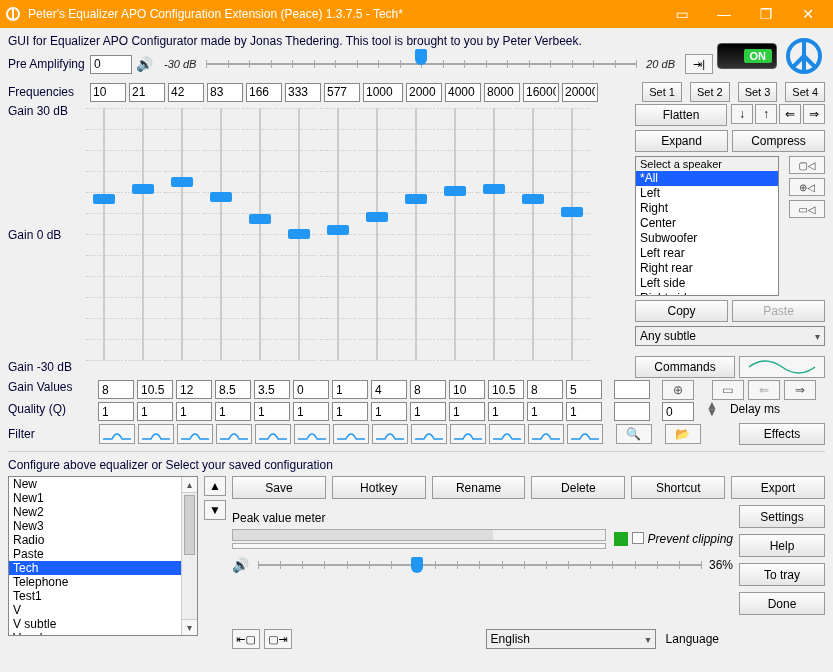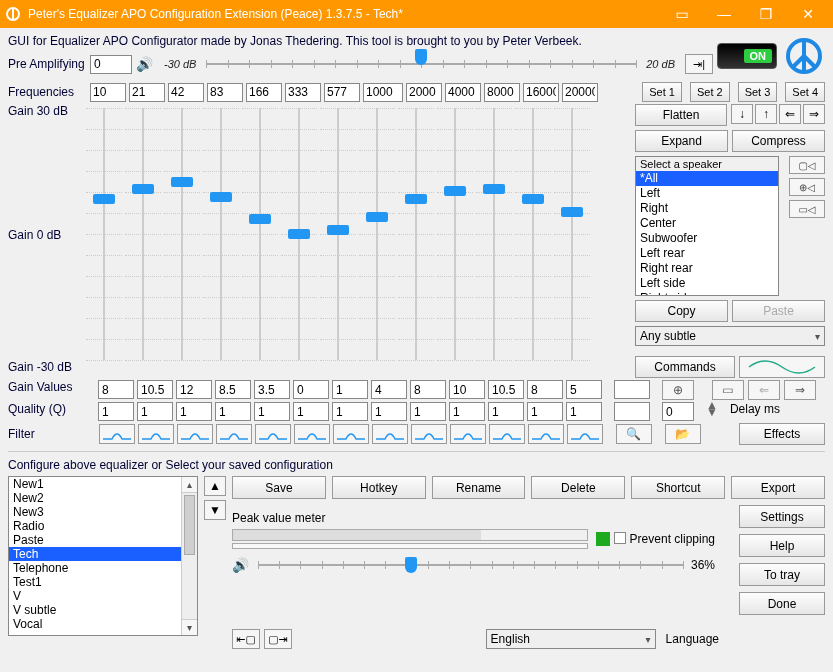--- a/index.html
+++ b/index.html
@@ -61,21 +61,21 @@
 .preset-scroll .sbtn{height:16px; text-align:center; font-size:10px; line-height:16px; color:#555; background:#f7f7f7; border-bottom:1px solid #ccc;}
 .preset-scroll .sbtn.bot{position:absolute; bottom:0; left:0; right:0; border-top:1px solid #ccc; border-bottom:none;}
 .preset-scroll .sthumb{position:absolute; left:2px; right:2px; top:18px; height:60px; background:#cfcfcf; border:1px solid #aaa;}
 .lower-right{flex:1; display:flex; flex-direction:column; gap:6px;}
 .btn-row{display:flex; gap:6px;}
 .btn-row .btn{flex:1; height:23px;}
 .meter-block{flex:1;}
 .meter-bar{height:12px; border:1px solid #aaa; background:#f0f0f0; display:flex;}
 .meter-bar .fill{background:#ddd; width:70%;}
 .meter-bar2{height:6px; border:1px solid #aaa; background:#f7f7f7; margin-top:2px;}
-.clip-box{display:flex; align-items:flex-start; gap:4px;}
+.clip-box{display:flex; align-items:flex-start; gap:4px;font-style:italic;}
 .clip-box .sq{width:14px; height:14px; background:#1eaa1e; }
 .clip-box .cb{width:12px; height:12px; border:1px solid #888; background:#fff; display:inline-block;}
 .vol-row{display:flex; align-items:center; gap:8px; margin-top:8px;}
 .vol-track{flex:1; position:relative; height:16px;}
 .vol-rail{height:2px; background:#aaa; position:absolute; left:0; right:0; top:50%; transform:translateY(-50%);}
 .vol-rail .t{position:absolute; top:-3px; width:1px; height:8px; background:#aaa;}
 .vol-thumb{position:absolute; top:50%; transform:translate(-50%,-50%); width:12px; height:16px; background:#2196f3; border-radius:2px 2px 6px 6px;}
 .side-btns{display:flex; flex-direction:column; gap:6px; width:86px;}
 .side-btns .btn{width:100%; height:23px;}
 .bottom-bar{display:flex; align-items:center; gap:10px; margin-top:8px;}
@@ -635,20 +635,21 @@
     <button class="btn" style="width:86px">Effects</button>
   </div>
 
   <hr class="sep">
 
   <div style="color:#003; margin-bottom:4px;">Configure above equalizer or Select your saved configuration</div>
 
   <div class="lower">
     <div class="preset-list">
       <div id="preset-items" style="padding-right:16px;">
+          <div class="item">New</div>
           <div class="item">New1</div>
           <div class="item">New2</div>
           <div class="item">New3</div>
           <div class="item">Radio</div>
           <div class="item">Paste</div>
           <div class="item sel">Tech</div>
           <div class="item">Telephone</div>
           <div class="item">Test1</div>
           <div class="item">V</div>
           <div class="item">V subtle</div>
@@ -668,21 +669,21 @@
     <div class="lower-right">
       <div class="btn-row">
         <button class="btn">Save</button>
         <button class="btn">Hotkey</button>
         <button class="btn">Rename</button>
         <button class="btn">Delete</button>
         <button class="btn">Shortcut</button>
         <button class="btn">Export</button>
       </div>
 
-      <div style="display:flex; gap:24px;">
+      <div style="display:flex; gap:6px;">
         <div class="meter-block">
           <div style="margin:6px 0 4px 0;">Peak value meter</div>
           <div style="display:flex; align-items:center; gap:8px;">
             <div style="flex:1">
               <div class="meter-bar">
                   <div class="fill"></div>
                 </div>
               <div class="meter-bar2"></div>
             </div>
             <div class="clip-box">

